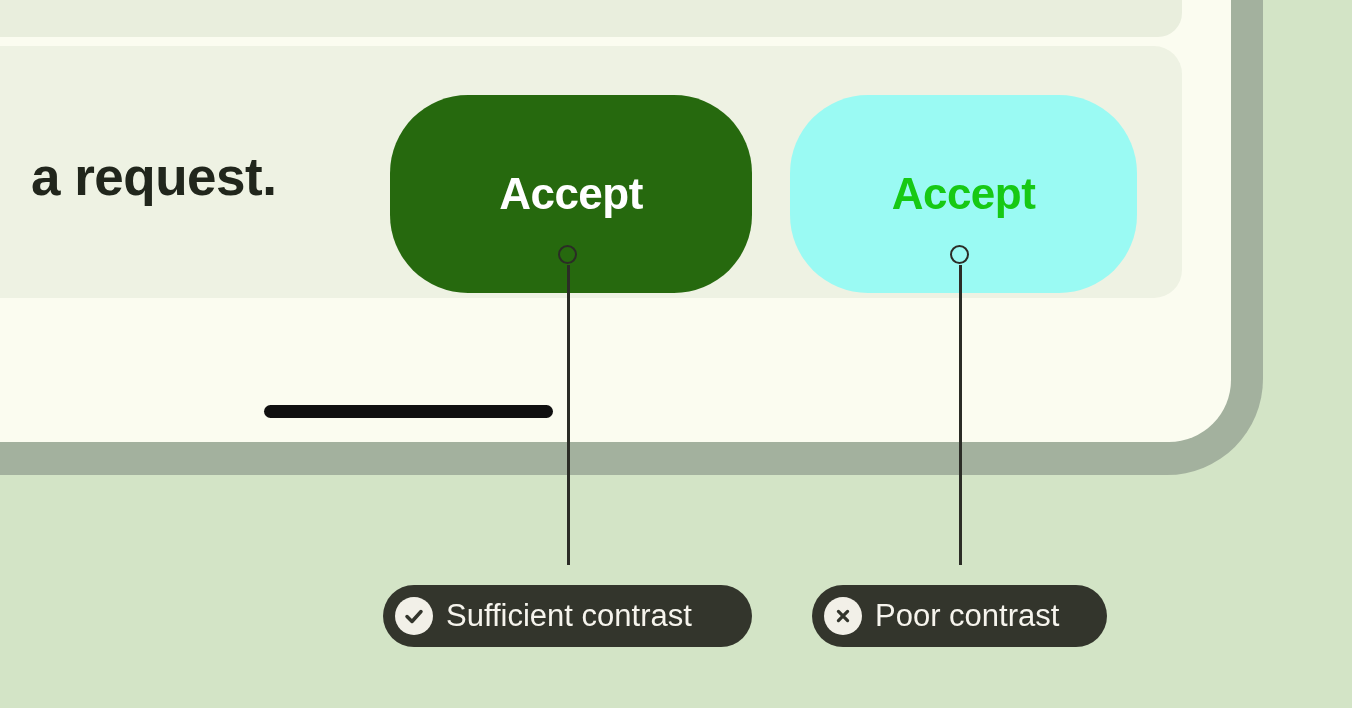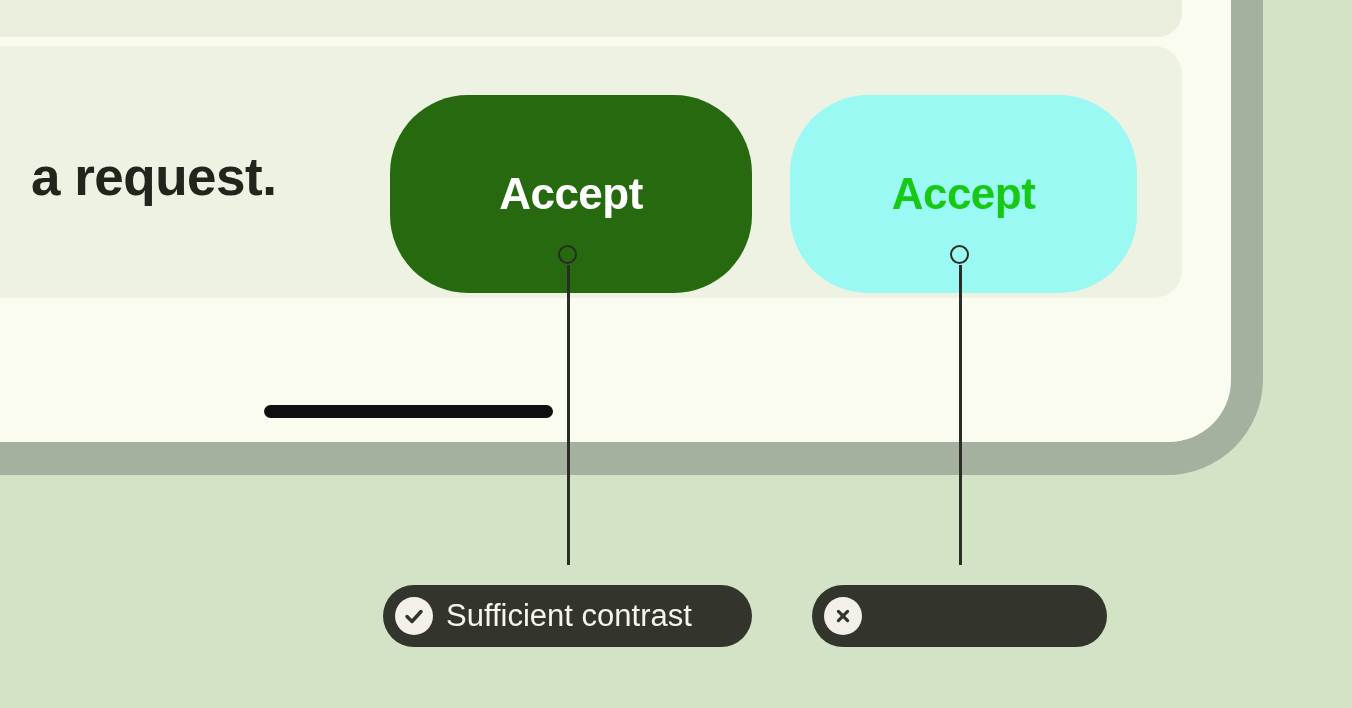--- a/index.html
+++ b/index.html
@@ -128,15 +128,16 @@
     </span>
     <span class="pill-label">Sufficient contrast</span>
   </div>
 
   <div class="pill p2">
     <span class="pill-icon">
       <svg width="22" height="22" viewBox="0 0 24 24" fill="none" stroke="currentColor" stroke-width="3.5" stroke-linecap="round" stroke-linejoin="round">
         <path d="M7 7 L17 17 M17 7 L7 17"></path>
       </svg>
     </span>
+    <span class="pill-label">Poor contrast</span>
   </div>
 
 </div>
 
 </body></html>

